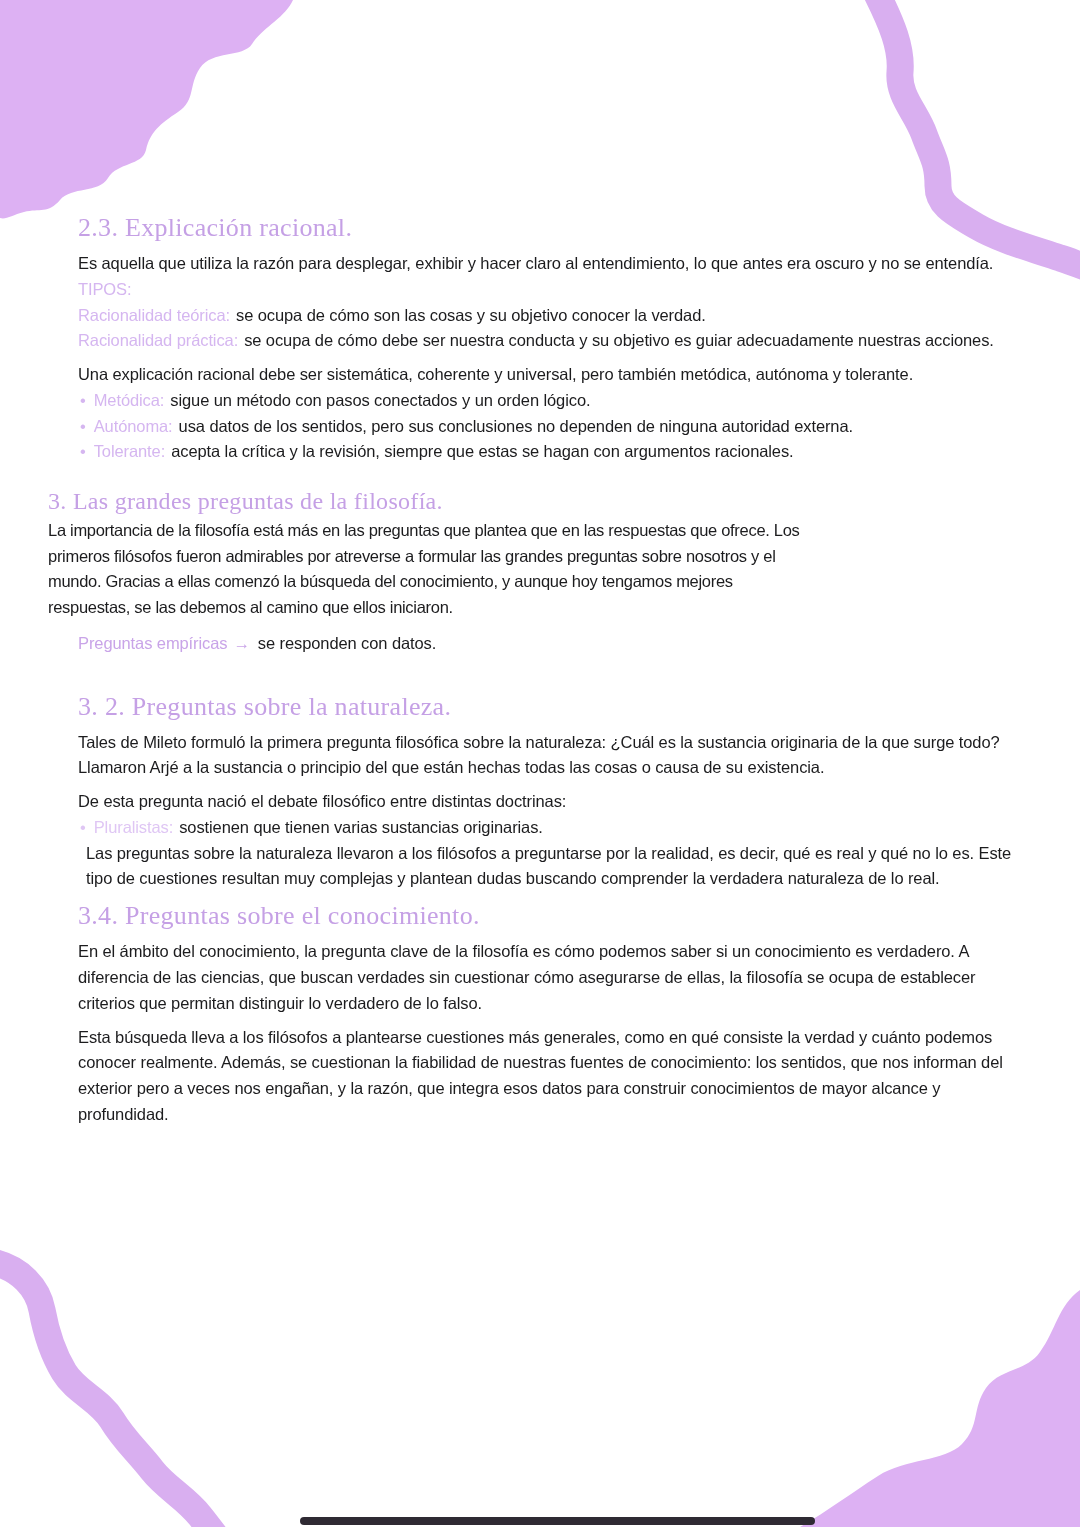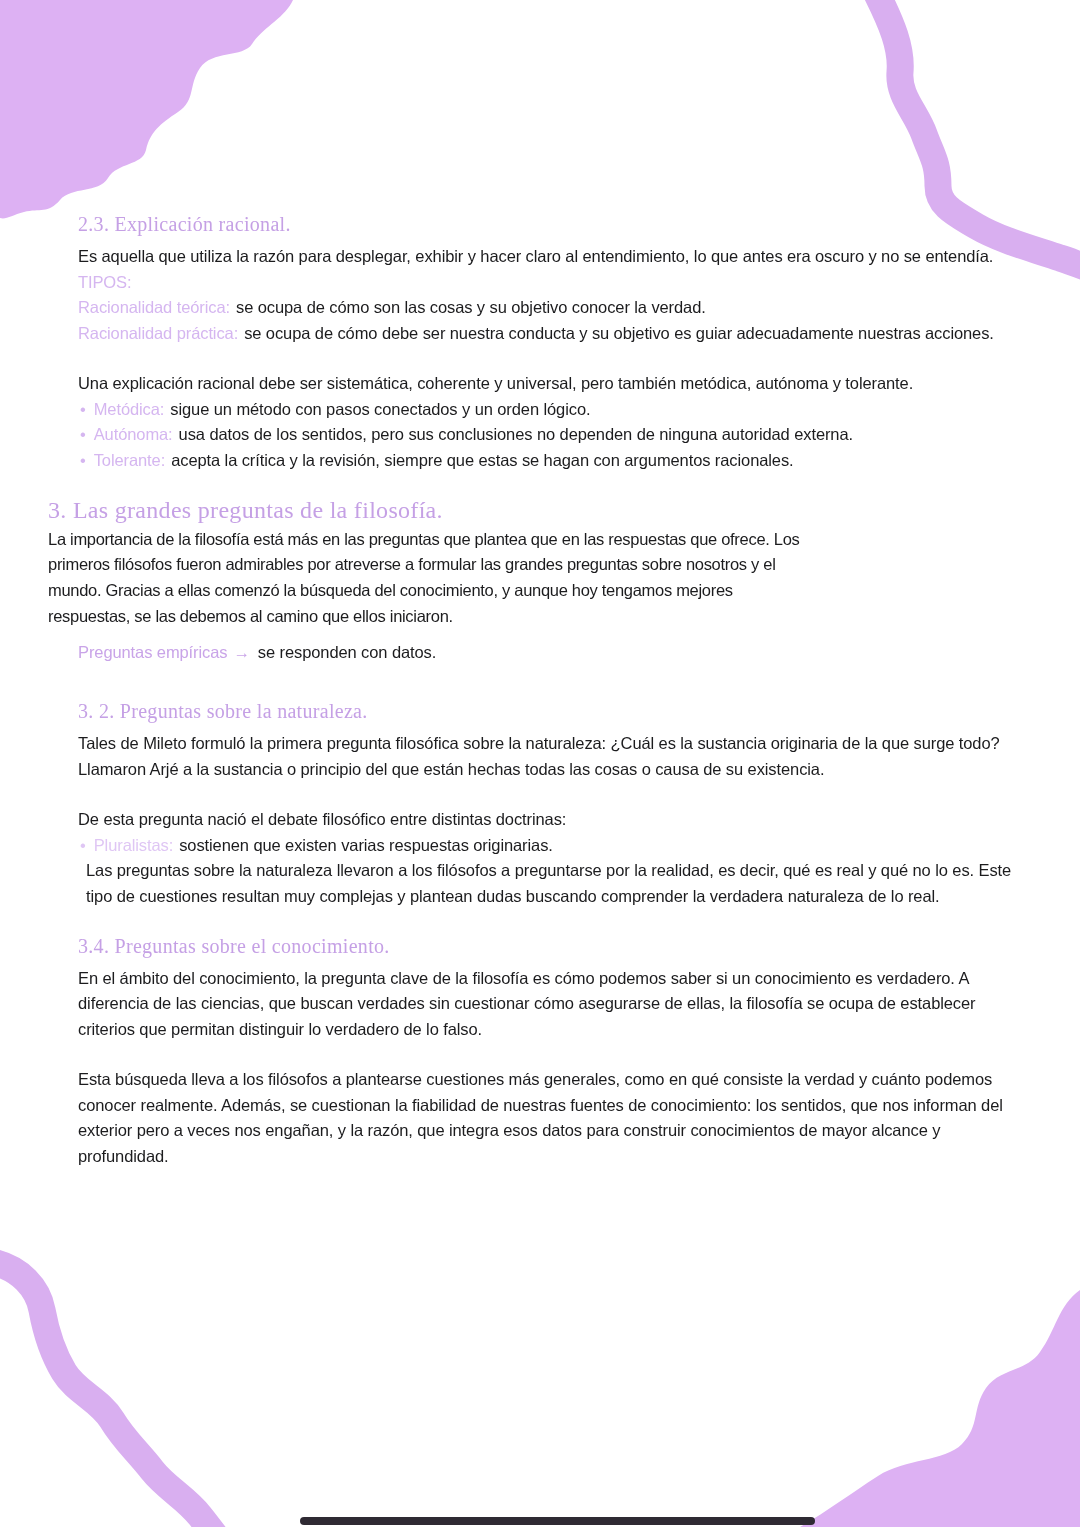--- a/index.html
+++ b/index.html
@@ -48,28 +48,28 @@
     font-size:16.5px;
     line-height:1.56;
     letter-spacing:-0.1px;
   }
   .hand{
     font-family:cursive;
     font-weight:400;
     color:var(--heading_color);
     letter-spacing:0.3px;
   }
-  h2.hand{font-size:20px;line-height:1.2;margin-bottom:8px;}
+  h2.hand{font-size:26px;line-height:1.2;margin-bottom:8px;}
   h1.hand{font-size:24px;line-height:1.2;margin:22px 0 2px -30px;}
   .lbl{color:var(--label_color);margin-right:6px;}
   .lbl-strong{color:var(--label_strong);margin-right:4px;}
   .lbl-soft{color:var(--label_soft);margin-right:6px;}
   .tipos-label{color:var(--label_color);}
   .para{margin:0;}
-  .gap-md{margin-top:24px;}
+  .gap-md{margin-top:8px;}
   .gap-lg{margin-top:34px;}
   .bullet-list{list-style:none;}
   .bullet-item .dot{margin:0 8px 0 2px;}
   .wide-para{max-width:952px;}
   .narrow-para{max-width:760px;margin-left:-30px;letter-spacing:-0.3px;}
   .arrow{color:var(--label_strong);margin:0 8px 0 2px;}
   .qa-row{margin-top:10px;}
   .indent{margin-left:8px;}
 </style>
 </head>
@@ -103,21 +103,21 @@
 
     <h1 class="hand">3. Las grandes preguntas de la filosofía.</h1>
     <p class="para narrow-para">La importancia de la filosofía está más en las preguntas que plantea que en las respuestas que ofrece. Los primeros filósofos fueron admirables por atreverse a formular las grandes preguntas sobre nosotros y el mundo. Gracias a ellas comenzó la búsqueda del conocimiento, y aunque hoy tengamos mejores respuestas, se las debemos al camino que ellos iniciaron.</p>
 
     <p class="para qa-row"><span class="lbl-strong">Preguntas empíricas</span><span class="arrow">→</span><span>se responden con datos.</span></p>
 
     <h2 class="hand gap-lg">3. 2. Preguntas sobre la naturaleza.</h2>
     <p class="para wide-para">Tales de Mileto formuló la primera pregunta filosófica sobre la naturaleza: ¿Cuál es la sustancia originaria de la que surge todo? Llamaron Arjé a la sustancia o principio del que están hechas todas las cosas o causa de su existencia.</p>
     <p class="para wide-para gap-md">De esta pregunta nació el debate filosófico entre distintas doctrinas:</p>
     <ul class="bullet-list">
-      <li class="bullet-item"><span class="dot lbl-soft">•</span><span class="lbl-soft">Pluralistas:</span><span>sostienen que existen varias respuestas originarias.</span></li>
+      <li class="bullet-item"><span class="dot lbl-soft">•</span><span class="lbl-soft">Pluralistas:</span><span>sostienen que tienen varias sustancias originarias.</span></li>
     </ul>
 
     <p class="para wide-para indent">Las preguntas sobre la naturaleza llevaron a los filósofos a preguntarse por la realidad, es decir, qué es real y qué no lo es. Este tipo de cuestiones resultan muy complejas y plantean dudas buscando comprender la verdadera naturaleza de lo real.</p>
 
     <h2 class="hand gap-md">3.4. Preguntas sobre el conocimiento.</h2>
     <p class="para wide-para">En el ámbito del conocimiento, la pregunta clave de la filosofía es cómo podemos saber si un conocimiento es verdadero. A diferencia de las ciencias, que buscan verdades sin cuestionar cómo asegurarse de ellas, la filosofía se ocupa de establecer criterios que permitan distinguir lo verdadero de lo falso.</p>
     <p class="para wide-para gap-md">Esta búsqueda lleva a los filósofos a plantearse cuestiones más generales, como en qué consiste la verdad y cuánto podemos conocer realmente. Además, se cuestionan la fiabilidad de nuestras fuentes de conocimiento: los sentidos, que nos informan del exterior pero a veces nos engañan, y la razón, que integra esos datos para construir conocimientos de mayor alcance y profundidad.</p>
 
   </div>
 </div>

